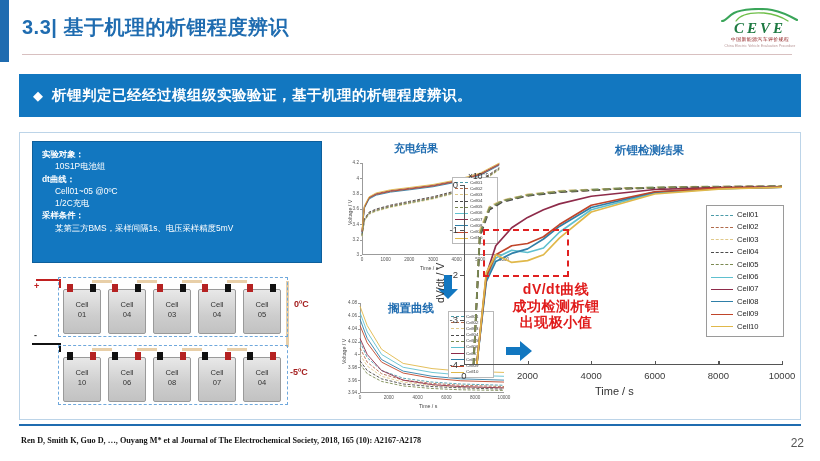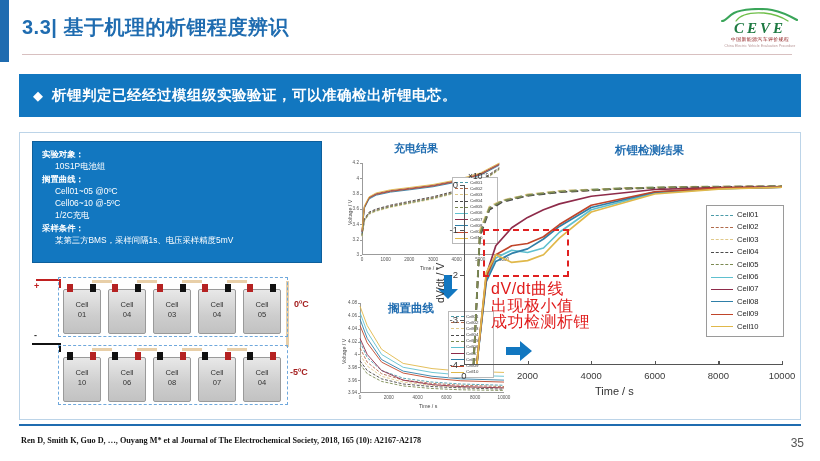--- a/index.html
+++ b/index.html
@@ -127,22 +127,22 @@
   }
   #big-legend .row { display: flex; align-items: center; height: 12.4px; }
   #big-legend .sw { width: 22px; height: 0; margin-right: 4px; border-top-width: 1.6px; }
   #big-legend .lb { font-size: 7.6px; color: #222; line-height: 12.4px; }
   #red-box {
     position: absolute; left: 78px; top: 47px; width: 103px; height: 53px;
     border: 2.5px dashed #e02020;
   }
   #red-note {
     position: absolute; left: 86px; top: 104px; width: 130px;
-    font-size: 16px; font-weight: normal; color: #e01b1b;
-    line-height: 16.5px; letter-spacing: .5px;
+    font-size: 14px; font-weight: bold; color: #e01b1b;
+    line-height: 16.5px; text-align: center; letter-spacing: .5px;
   }
   
   .arrow-dn { position: absolute; }
   .arrow-rt { position: absolute; }
   
   #foot-rule { position: absolute; left: 19px; top: 424px; width: 782px; height: 2px; background: #1f6cb0; }
   #citation {
     position: absolute; left: 21px; top: 436px;
     font-size: 8.2px; font-weight: bold; color: #111;
     font-family: "Liberation Serif", serif; white-space: nowrap;
@@ -164,31 +164,30 @@
     <path d="M2 13 C6 13 8 8 14 5 C22 1 40 0 52 2 C62 4 70 8 77 12" fill="none" stroke="#3aa559" stroke-width="2.1" stroke-linecap="round"></path>
     <path d="M16 13 C20 7 30 4 44 5 C54 6 62 9 68 13" fill="none" stroke="#6fbf4a" stroke-width="1.3" stroke-linecap="round"></path>
   </svg>
   <div class="ceve">CEVE</div>
   <div class="cn">中国新能源汽车评价规程</div>
   <div class="en">China Electric Vehicle Evaluation Procedure</div>
 </div>
 
 <div id="banner">
   <span class="diamond">◆</span>
-  <span class="btext">析锂判定已经经过模组级实验验证，可以准确检出析锂电芯。</span>
+  <span class="btext">析锂判定已经经过模组级实验验证，基于机理的析锂程度辨识。</span>
 </div>
 
 <div id="content-panel">
 
   <div id="info-box">
       <div class="hd">实验对象：</div>
       <div class="ind">10S1P电池组</div>
-      <div class="hd">搁置曲线：</div>
+      <div class="hd">dt曲线：</div>
       <div class="ind">Cell01~05 @0ºC</div>
-      <div class="ind">Cell06~10 @-5ºC</div>
       <div class="ind">1/2C充电</div>
       <div class="hd">采样条件：</div>
       <div class="ind">某第三方BMS，采样间隔1s、电压采样精度5mV</div>
     </div>
 
   <div id="pack">
 
     <div class="plead" style="left:4px; top:6px; width:24px; background:#c02020;"></div>
     <div class="plead" style="left:27px; top:6px; width:1.6px; height:9px; background:#c02020;"></div>
     <div class="pmark" style="left:2px; top:8px;">+</div>
@@ -456,22 +455,22 @@
         <path d="M53.54 196.00 L59.90 64.60 L69.44 38.95 L82.16 31.98 L107.60 26.13 L139.40 22.52 L203.00 19.38 L266.60 18.02 L362.00 17.35" fill="none" stroke="#7b8a52" stroke-width="1.7" stroke-linejoin="round" stroke-dasharray="7,4"></path>
         <path d="M56.72 196.00 L66.26 110.50 L75.80 88.90 L91.70 81.25 L107.60 83.50 L123.50 79.00 L139.40 63.25 L171.20 40.75 L234.80 24.10 L298.40 19.60 L362.00 18.25" fill="none" stroke="#5fc0cf" stroke-width="1.7" stroke-linejoin="round"></path>
         <path d="M56.72 196.00 L66.26 106.00 L75.80 76.75 L91.70 58.75 L107.60 48.40 L123.50 40.75 L139.40 34.90 L171.20 27.25 L234.80 20.50 L298.40 18.70 L362.00 17.80" fill="none" stroke="#8e2b4a" stroke-width="1.7" stroke-linejoin="round"></path>
         <path d="M56.72 196.00 L66.26 112.75 L75.80 92.50 L91.70 84.40 L107.60 79.90 L123.50 70.00 L139.40 57.40 L171.20 38.50 L234.80 23.20 L298.40 19.60 L362.00 18.25" fill="none" stroke="#2f7fa8" stroke-width="1.7" stroke-linejoin="round"></path>
         <path d="M56.72 196.00 L66.26 108.25 L75.80 85.75 L91.70 76.75 L107.60 74.50 L123.50 67.75 L139.40 55.60 L171.20 36.25 L234.80 22.75 L298.40 19.15 L362.00 18.25" fill="none" stroke="#c0452a" stroke-width="1.7" stroke-linejoin="round"></path>
         <path d="M56.72 196.00 L66.26 103.75 L75.80 85.75 L91.70 93.40 L107.60 91.60 L123.50 85.75 L139.40 69.10 L171.20 43.00 L234.80 25.00 L298.40 20.05 L362.00 18.25" fill="none" stroke="#e0b84a" stroke-width="1.7" stroke-linejoin="round"></path>
       </svg>
       <div id="red-box" style="left: 63.08px; top: 60.1px; width: 85.86px; height: 48.15px;"></div>
     <div id="red-note" style="left: 71.08px; top: 112.25px;">
       <div>dV/dt曲线</div>
+      <div>成功检测析锂</div>
       <div>出现极小值</div>
-      <div>成功检测析锂</div>
     </div>
     <div id="big-legend">
         <div class="row">
           <div class="sw" style="border-top-style: dashed; border-top-color: rgb(74, 154, 168);"></div>
           <div class="lb">Cell01</div>
         </div>
         <div class="row">
           <div class="sw" style="border-top-style: dashed; border-top-color: rgb(176, 106, 74);"></div>
           <div class="lb">Cell02</div>
         </div>
@@ -532,13 +531,13 @@
       <div style="position: absolute; height: 4px; width: 1.2px; background: rgb(85, 85, 85); left: 298.4px; top: 192px;"></div>
       <div class="bxtick" style="left: 344px; width: 36px; text-align: center; top: 201px;">10000</div>
       <div style="position: absolute; height: 4px; width: 1.2px; background: rgb(85, 85, 85); left: 362px; top: 192px;"></div>
       <div id="big-xlabel" style="left: 175px; top: 216px;">Time / s</div>
       <div id="big-ylabel" style="left: 14px; top: 134px;">dV/dt / V</div>
     </div>
 </div>
 
 <div id="foot-rule"></div>
 <div id="citation">Ren D, Smith K, Guo D, …, Ouyang M* et al Journal of The Electrochemical Society, 2018, 165 (10): A2167-A2178</div>
-<div id="pageno">35</div>
+<div id="pageno">22</div>
 
 </body></html>

